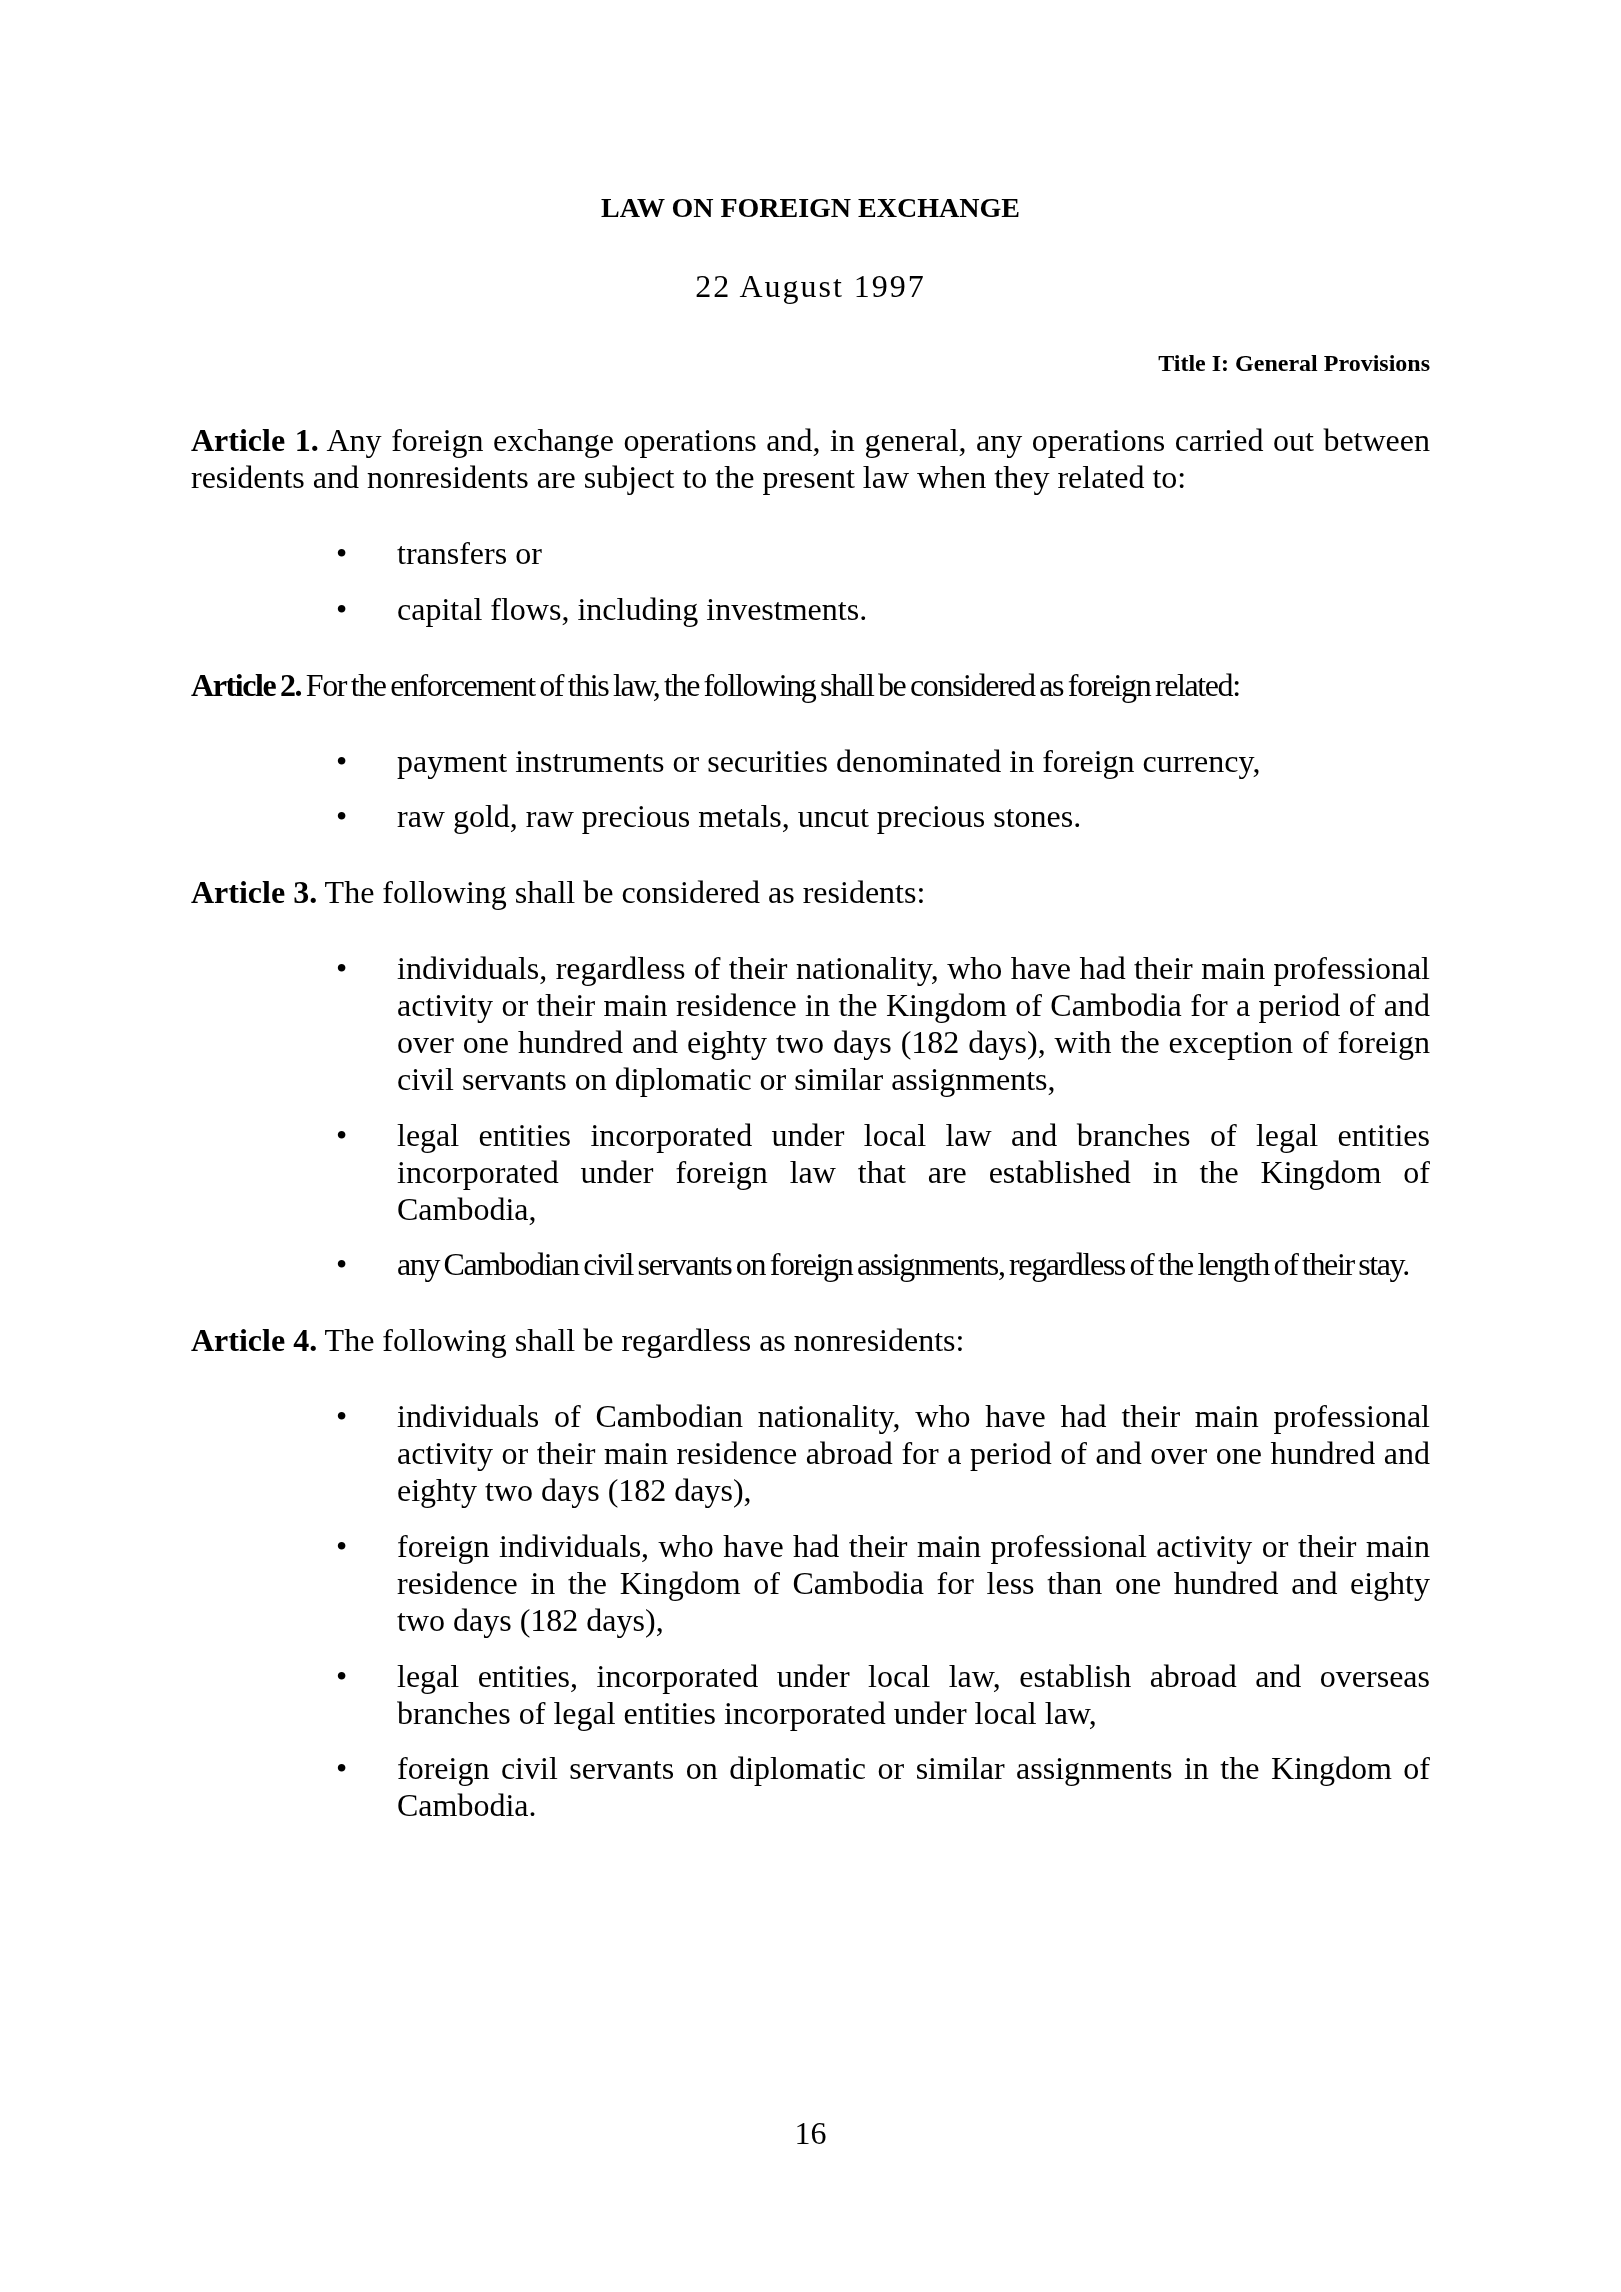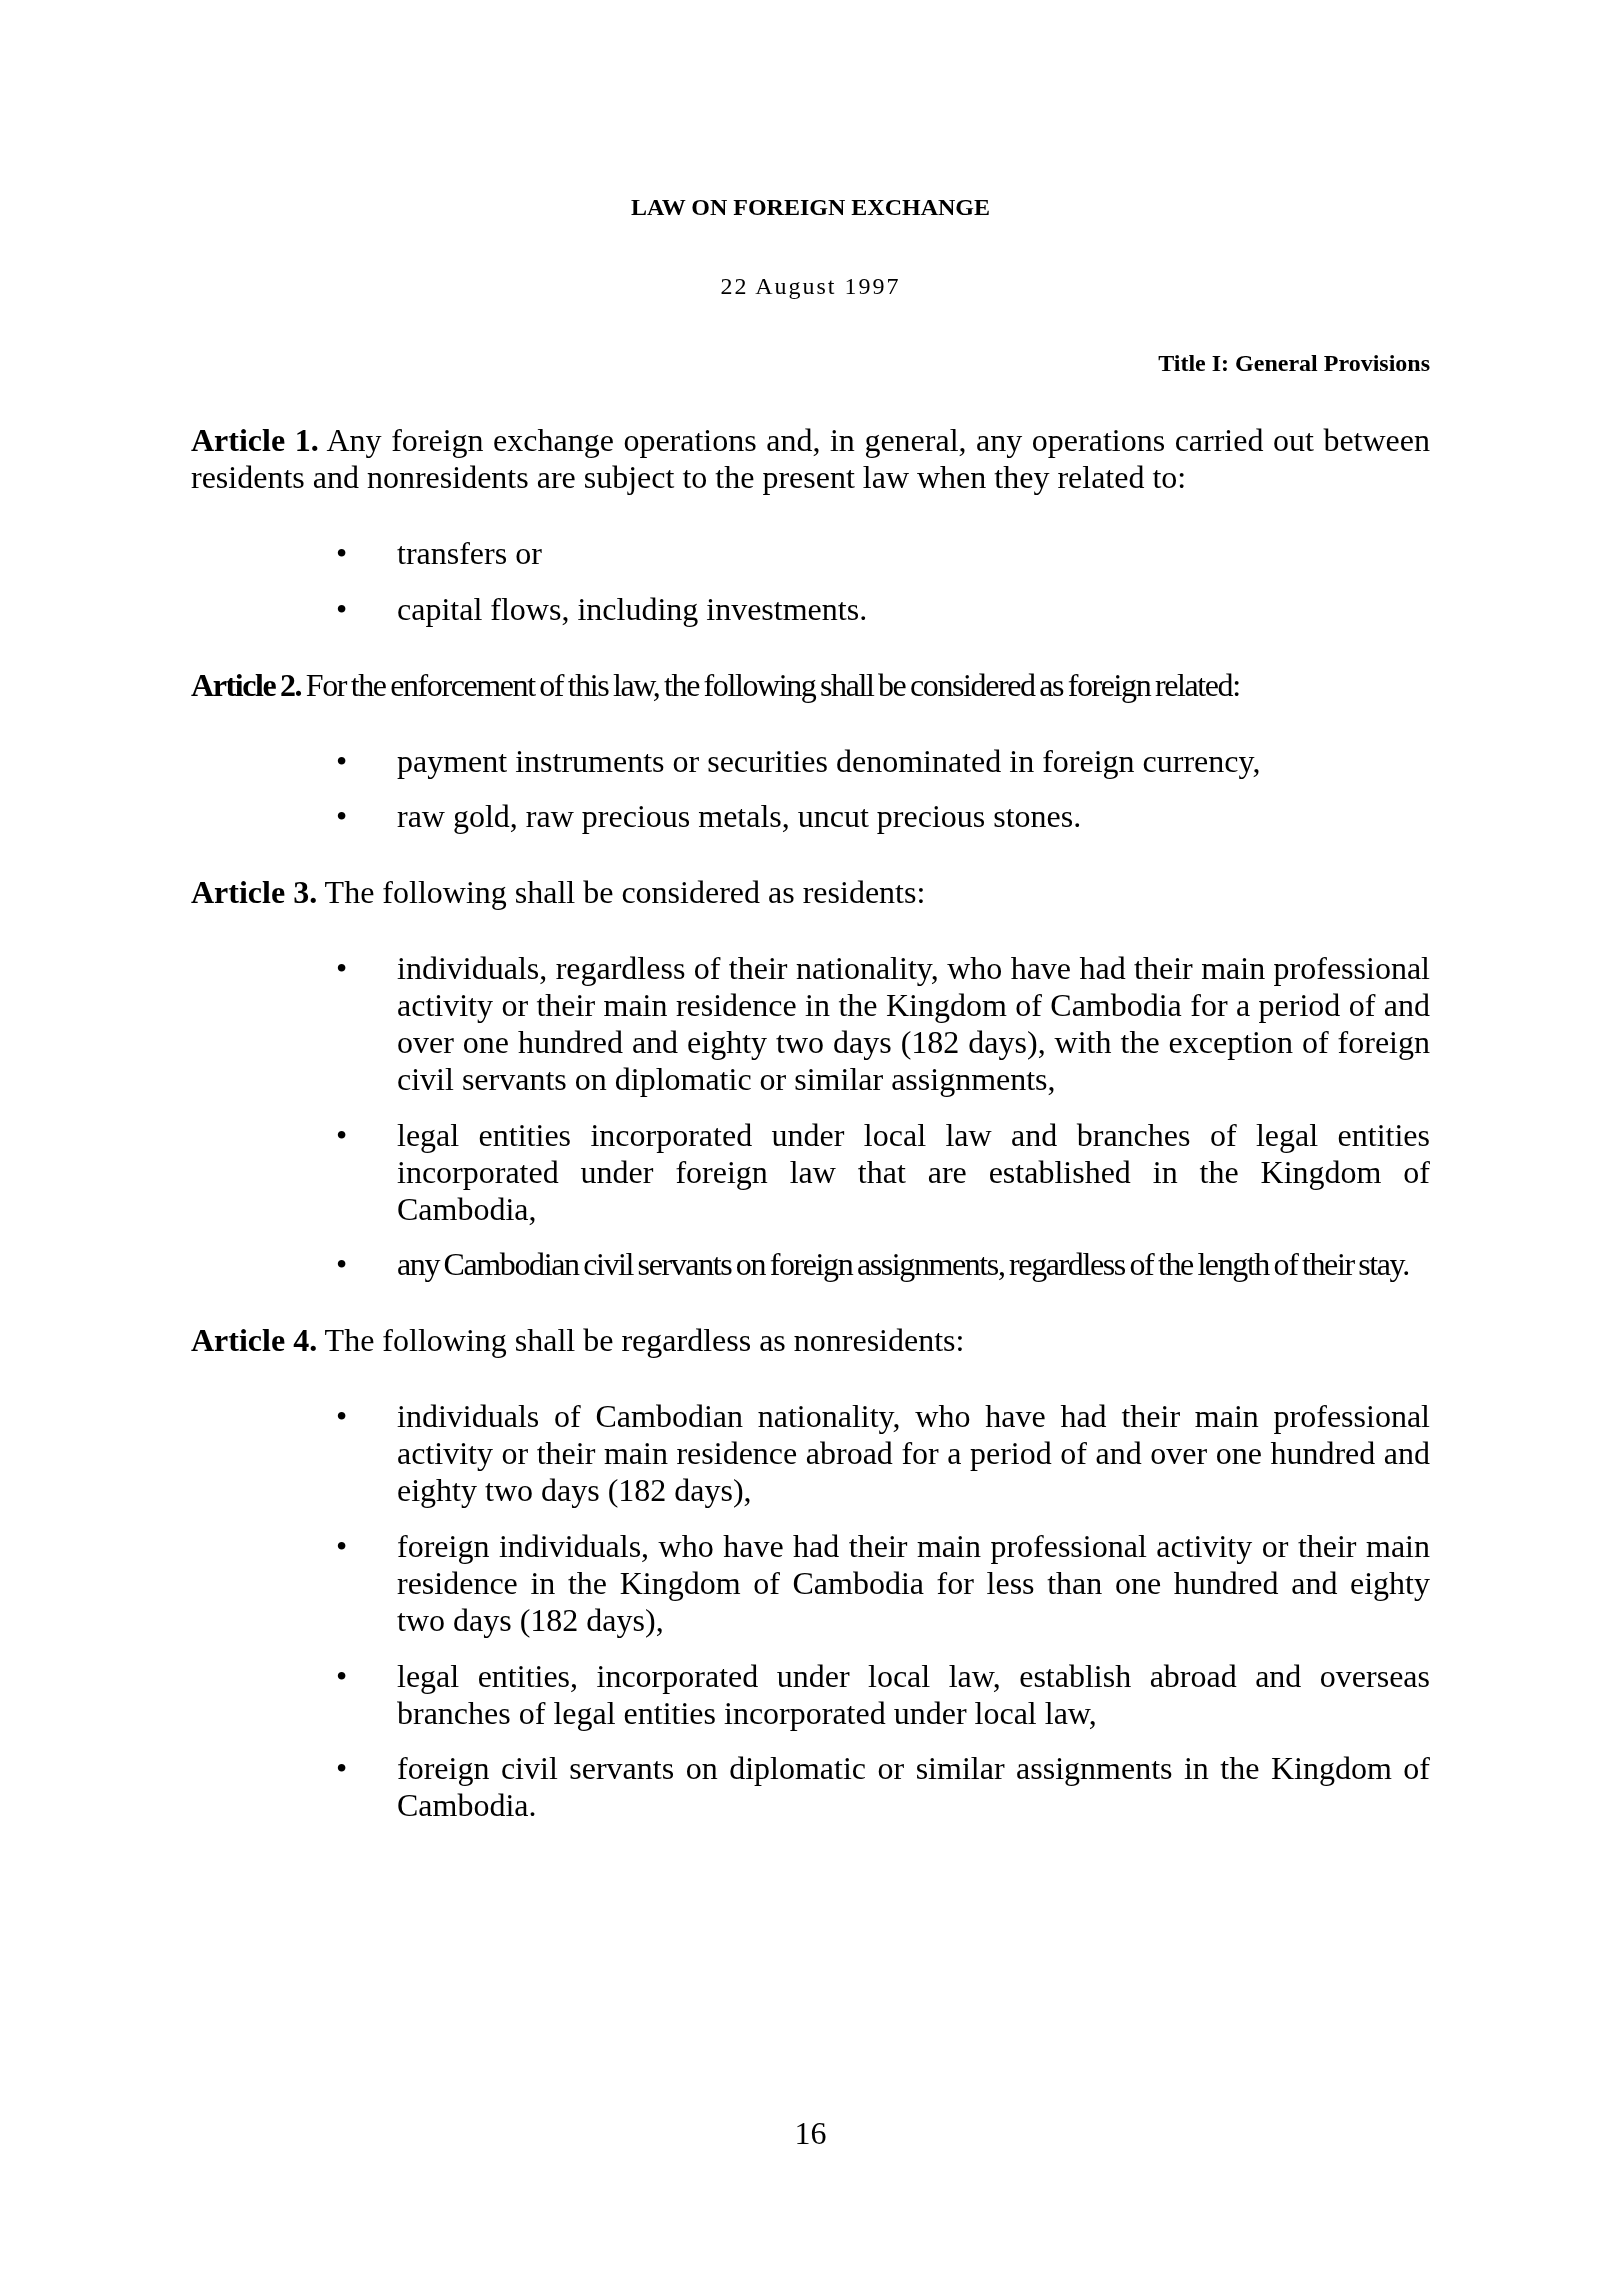--- a/index.html
+++ b/index.html
@@ -20,27 +20,27 @@
   }
   .content {
     position: absolute;
     top: 188px;
     left: 191px;
     width: 1239px;
   }
   .doc-title {
     text-align: center;
     font-weight: bold;
-    font-size: 24px;
+    font-size: 28px;
     line-height: 39px;
     margin: 0 0 41px 0;
   }
   .doc-date {
     text-align: center;
-    font-size: 24px;
+    font-size: 32px;
     letter-spacing: 2px;
     margin: 0 0 39px 0;
   }
   .doc-section {
     text-align: right;
     font-weight: bold;
     font-size: 24px;
     line-height: 39px;
     margin: 0 0 39px 0;
   }

